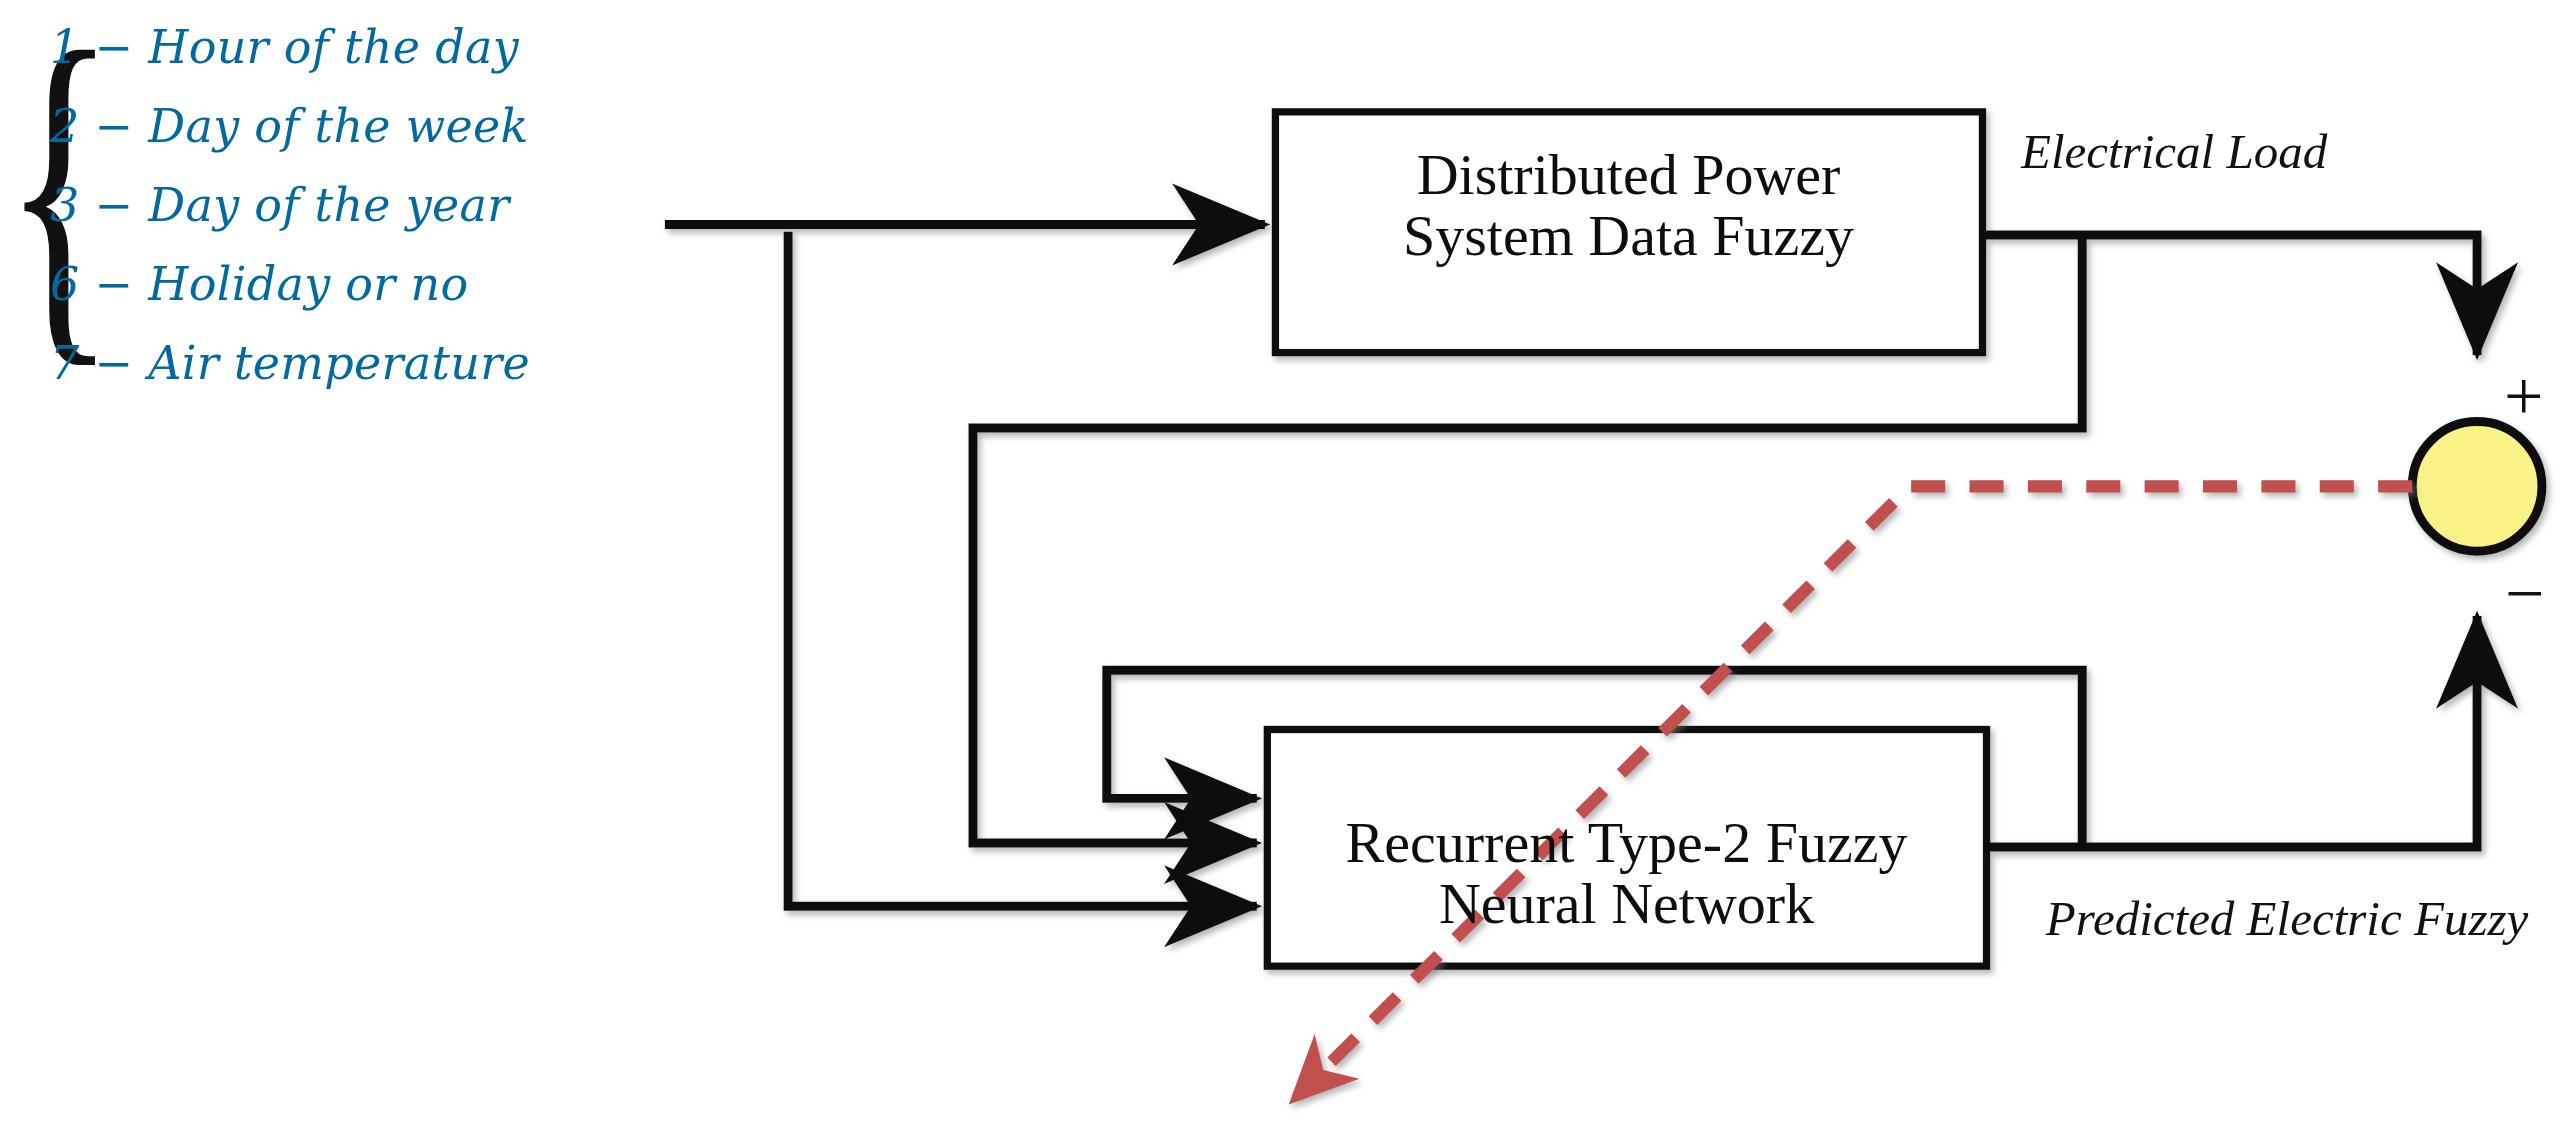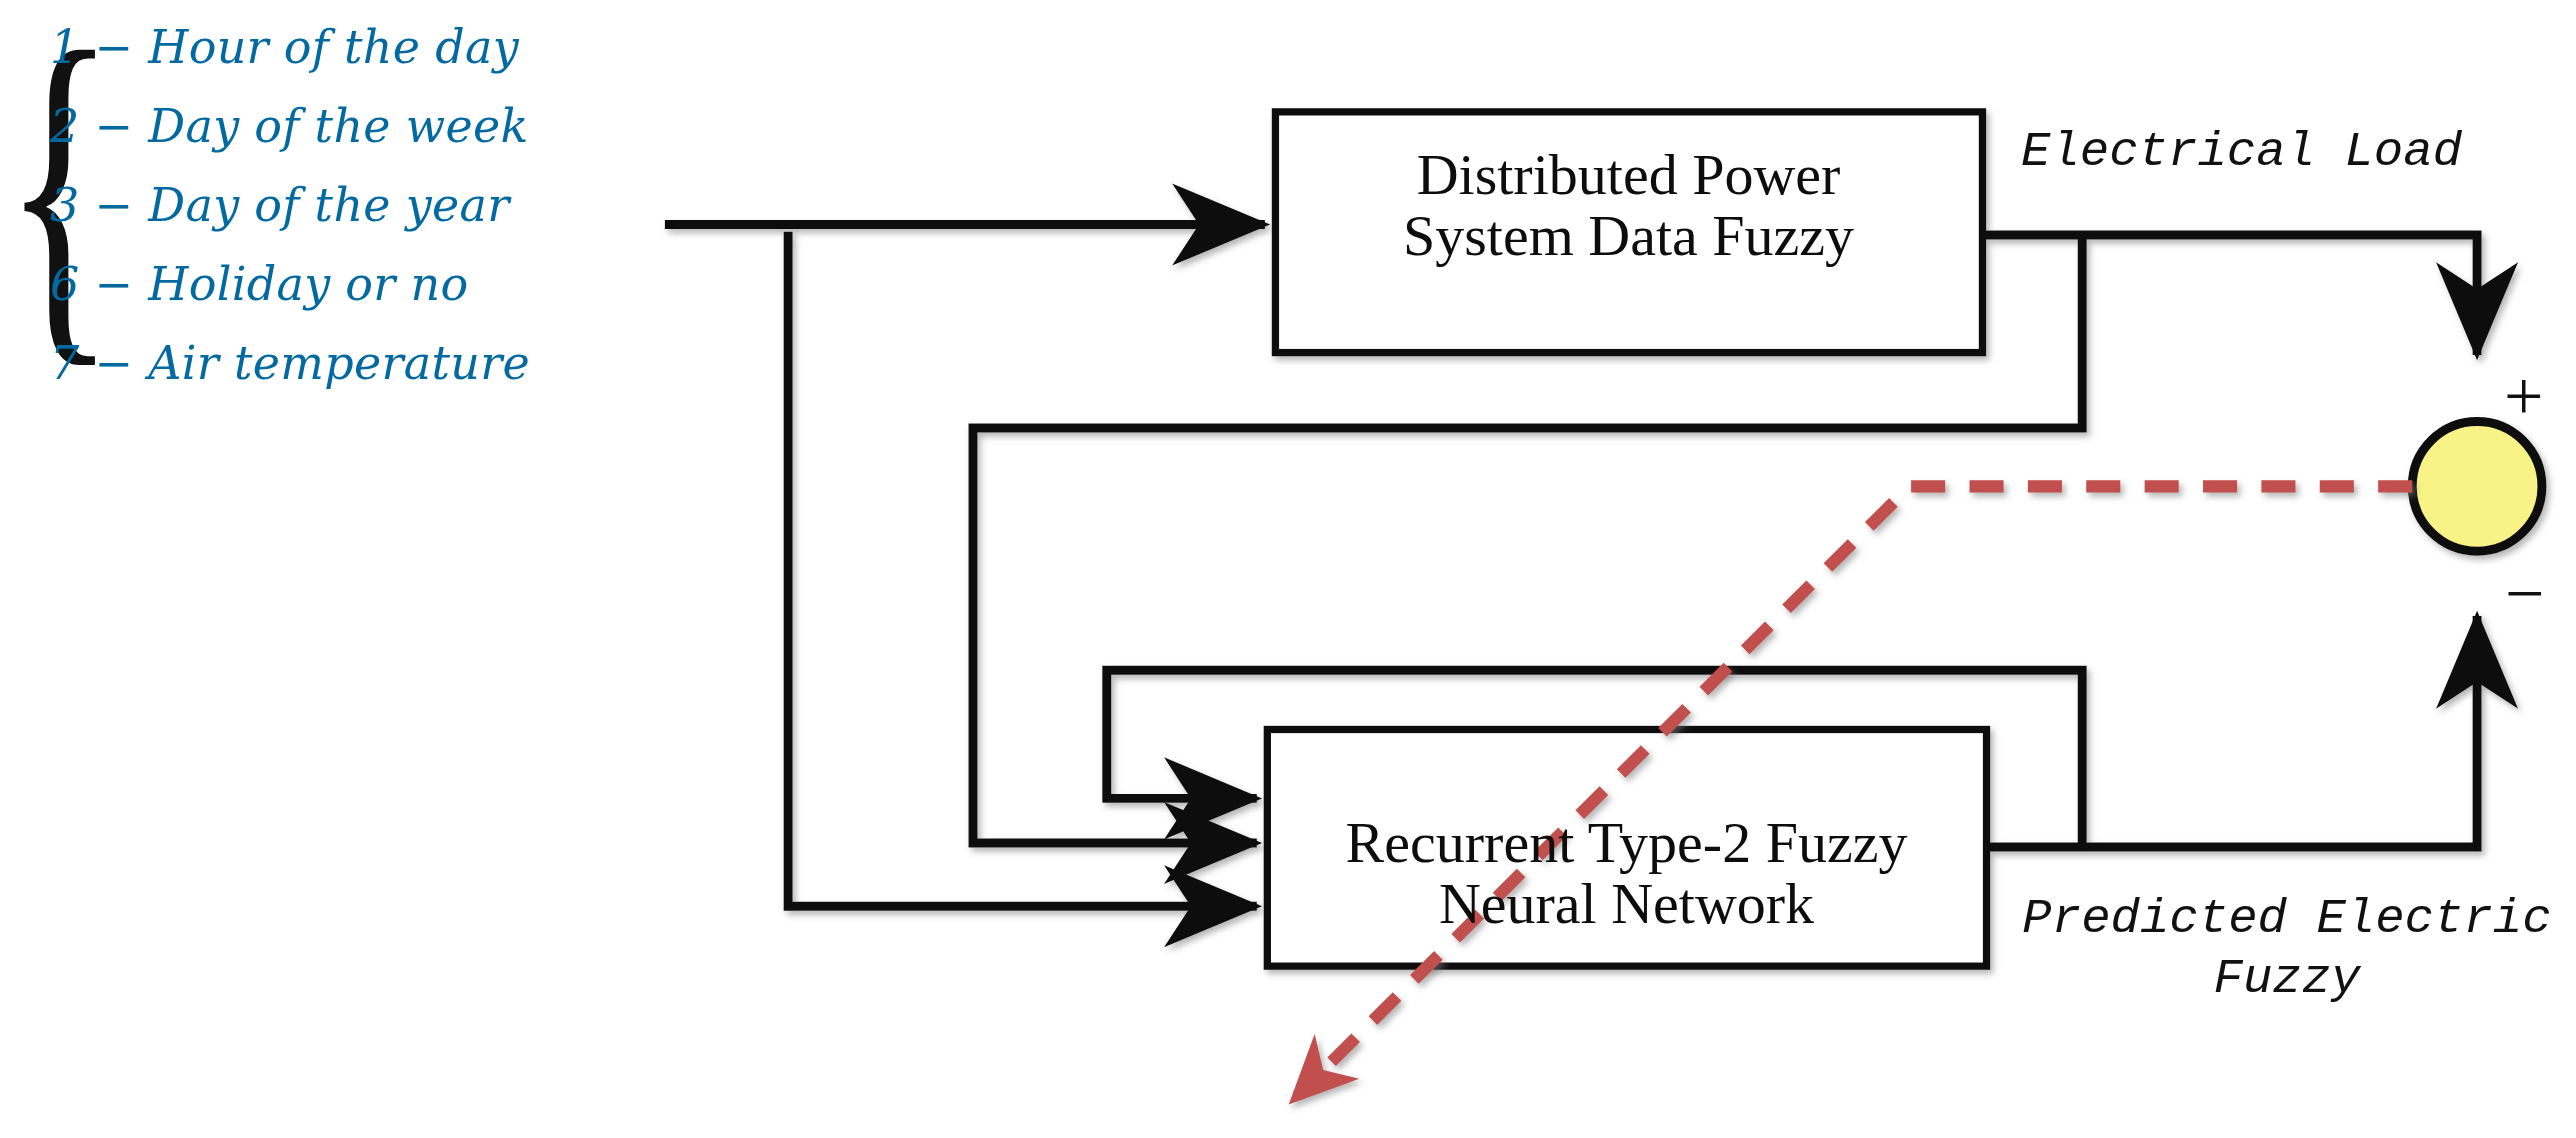--- a/index.html
+++ b/index.html
@@ -16,21 +16,21 @@
   .input-item{font-family:"DejaVu Serif",serif;font-style:italic;
               font-size:46px;line-height:79px;white-space:nowrap;
               letter-spacing:0.3px;color:#0369a1;font-weight:400;}
 
   .boxlabel{position:absolute;text-align:center;
             font-family:"Liberation Serif",serif;font-size:58px;
             line-height:61px;color:#0d0d0d;}
   .box-db-label{left:1275px;top:144px;width:707px;}
   .box-nn-label{left:1267px;top:812px;width:719px;}
 
-  .sidelabel{position:absolute;font-family:Liberation Mono, monospace;
+  .sidelabel{position:absolute;font-family:Liberation Serif, serif;
              font-style:italic;font-size:49px;line-height:60px;
              color:#111;white-space:nowrap;}
   .lbl-elec{left:2021px;top:122px;}
   .lbl-pred{left:2003px;top:889px;width:568px;text-align:center;white-space:normal;}
 
   .signmark{position:absolute;font-family:"Liberation Serif",serif;
             font-size:70px;line-height:70px;color:#111;}
   .sign-plus{left:2504px;top:362px;}
   .sign-minus{left:2505px;top:559px;}
 </style>

